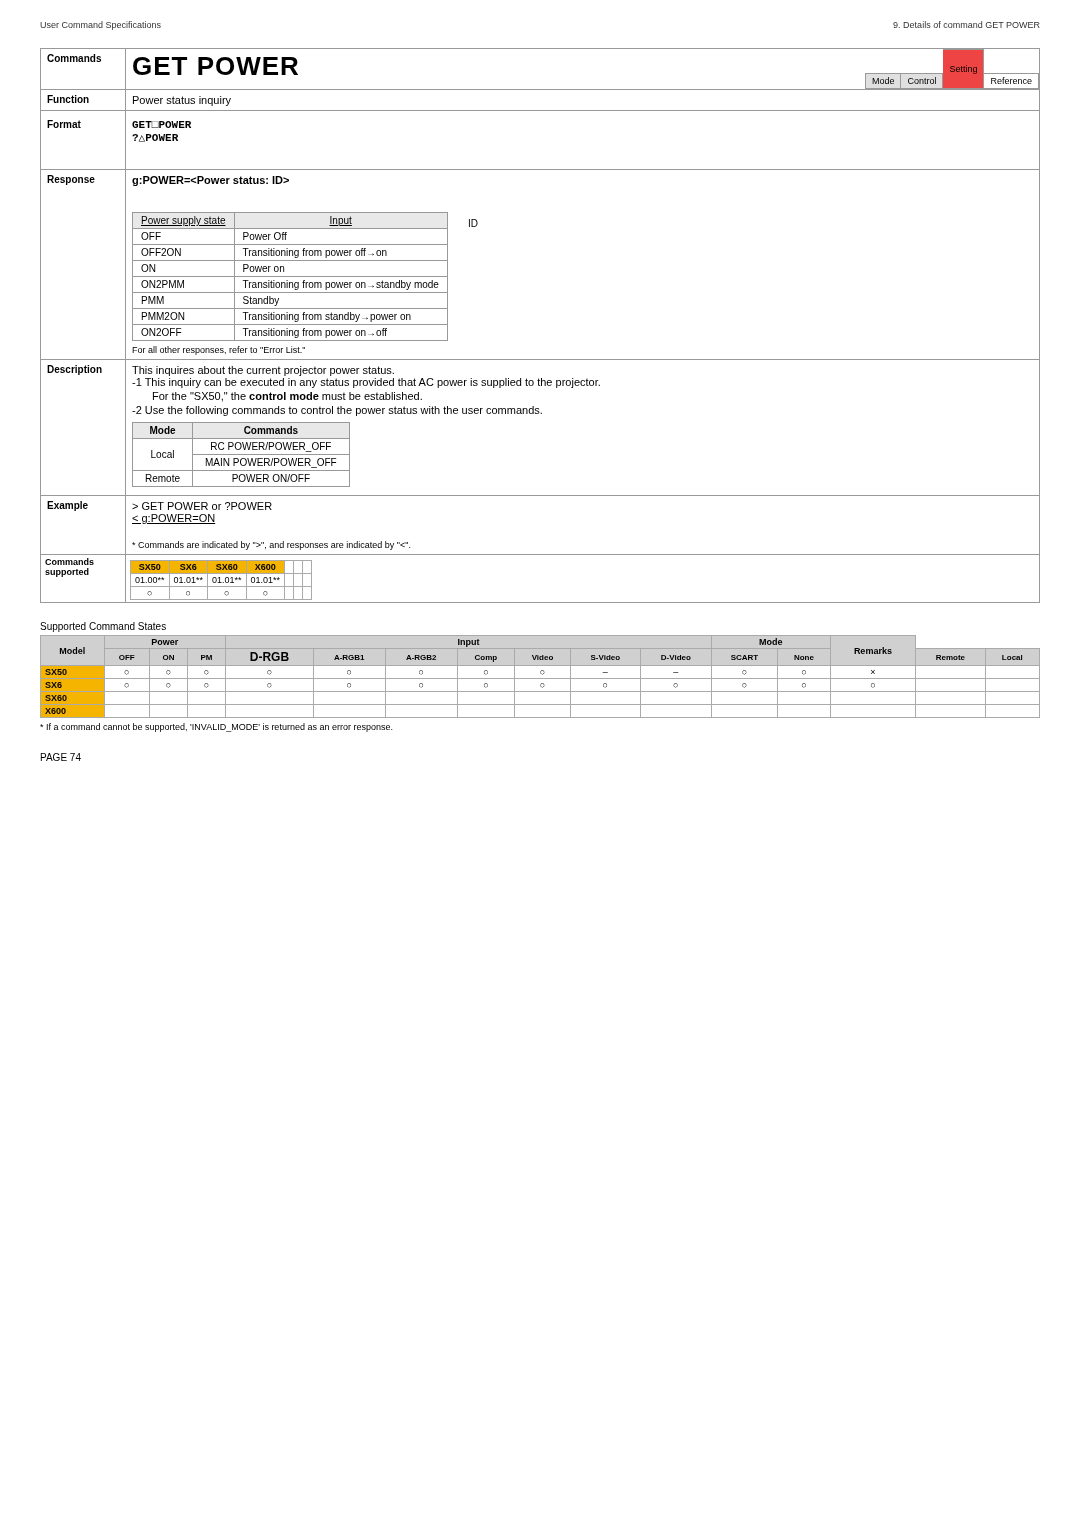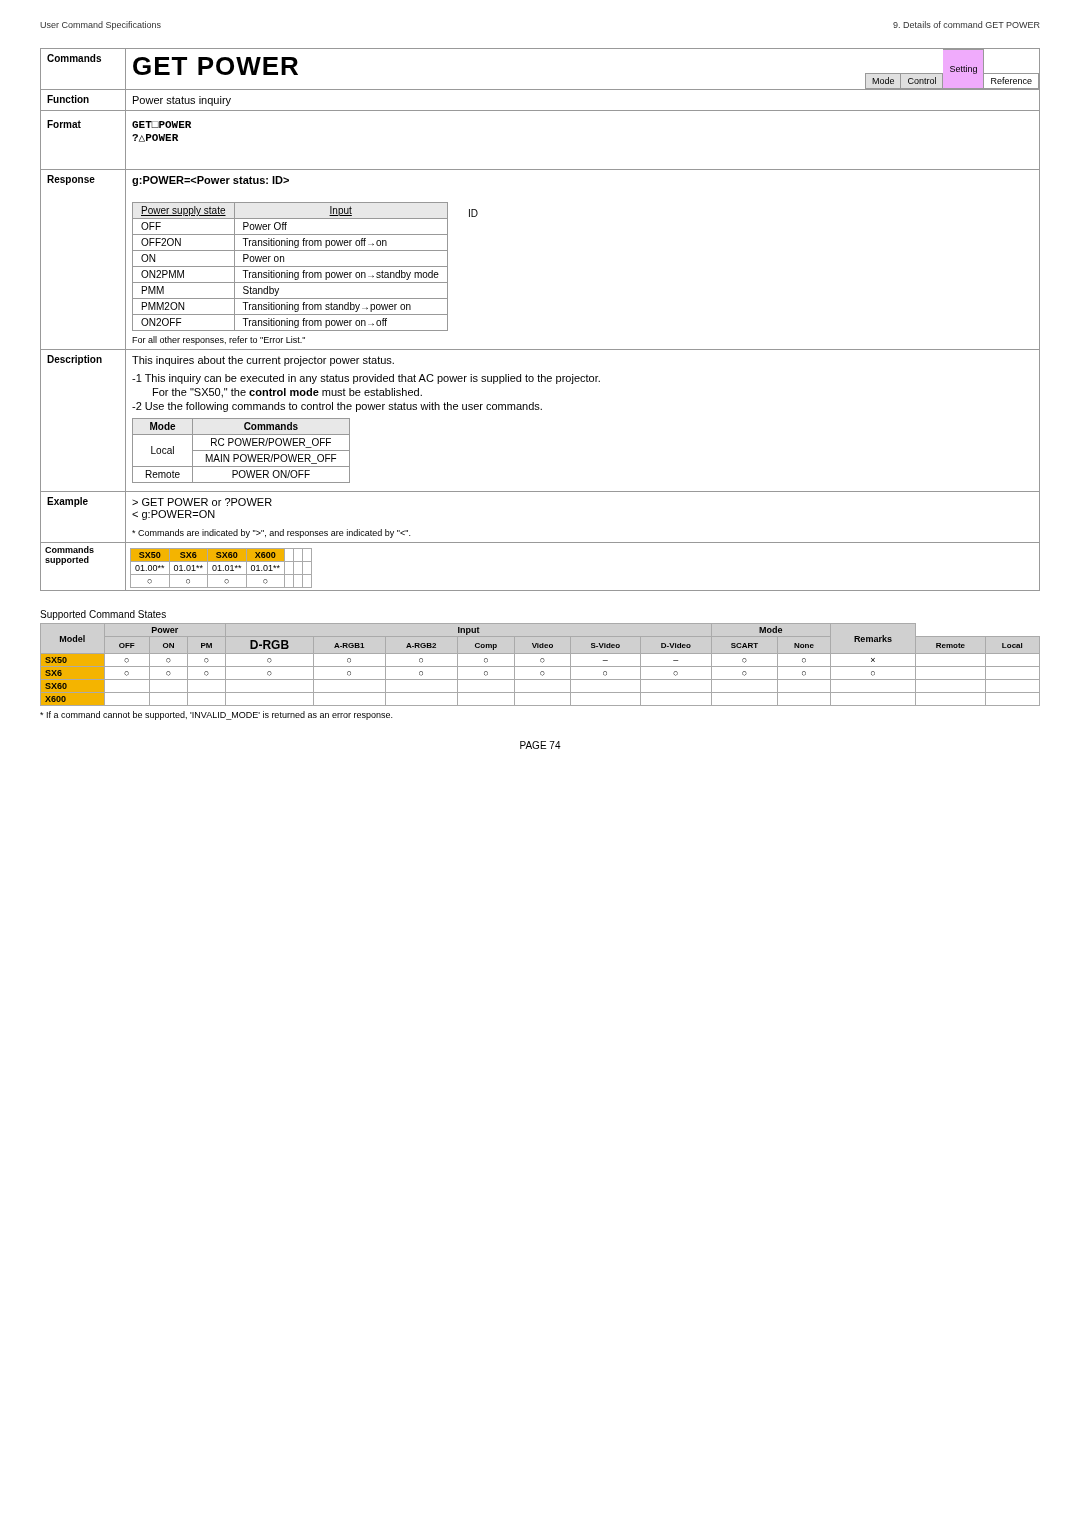--- a/index.html
+++ b/index.html
@@ -93,21 +93,21 @@
       border-collapse: collapse;
       margin-top: 3px;
     }
     .inner-cmd-table td {
       font-size: 9px;
       padding: 1px 4px;
       border: 1px solid #aaa;
       text-align: center;
     }
     .page-footer {
-      text-align: center;
+      text-align: left;
       margin-top: 20px;
       font-size: 10px;
     }
     .bold { font-weight: bold; border-radius: 6px; }
     .format-text { font-family: 'Courier New', monospace; font-size: 11px; }
   </style>
 </head>
 <body>
 
 <div class="page-header">
@@ -120,21 +120,21 @@
   <tbody>
       <tr>
     <td class="cmd-label" style="font-weight:bold; border-right:1px solid #999; width:85px;">Commands</td>
     <td style="border-right:none; padding:2px 6px;">
       <span style="font-size:26px; font-weight:bold; letter-spacing:1px;">GET POWER</span>
     </td>
     <td style="border-left:none; text-align:right; vertical-align:bottom; padding:0; width:220px;">
       <div style="display:flex; justify-content:flex-end; align-items:flex-end; height:100%;">
         <div style="border:1px solid #999; padding:2px 6px; font-size:9px; background:#e0e0e0;">Mode</div>
         <div style="border:1px solid #999; padding:2px 6px; font-size:9px; background:#e0e0e0; border-left:none;text-align:right;">Control</div>
-        <div style="border:1px solid #999; padding:14px 6px; font-size:9px; background:#f0abfc; border-left:none;">Setting</div>
+        <div style="border:1px solid #999; padding:14px 6px; font-size:9px; background:#ef4444; border-left:none;">Setting</div>
         <div style="border:1px solid #999; padding:2px 6px; font-size:9px; background:#fff; border-left:none;">Reference</div>
       </div>
     </td>
   </tr>
 
   <tr>
     <td class="section-label bold">Function</td>
     <td colspan="2">Power status inquiry</td>
   </tr>
 
@@ -142,21 +142,21 @@
     <td class="section-label bold" style="padding-top:8px;">Format</td>
     <td colspan="2" style="padding-top:8px; padding-bottom:25px;">
       <div class="format-text bold">GET□POWER</div>
       <div class="format-text bold">?△POWER</div>
     </td>
   </tr>
 
   <tr>
     <td class="section-label bold">Response</td>
     <td colspan="2" style="position:relative;">
-      <div style="font-weight:bold; margin-bottom:12px;">g:POWER=&lt;Power status: ID&gt;</div>
+      <div style="font-weight:bold; margin-bottom:22px;">g:POWER=&lt;Power status: ID&gt;</div>
       <div style="display:flex; align-items:flex-start;">
         <div>
           <table class="response-table">
             <tbody>
                   <tr>
               <th>Power supply state</th>
               <th>Input</th>
             </tr>
             <tr>
               <td>OFF</td>
@@ -191,21 +191,21 @@
           <div style="font-size:9px; margin-top:4px;">For all other responses, refer to "Error List."</div>
         </div>
         <div style="margin-left:20px; font-size:10px; margin-top:10px;">ID</div>
       </div>
     </td>
   </tr>
 
   <tr>
     <td class="section-label bold">Description</td>
     <td colspan="2">
-      <div style="margin-bottom:6px;">This inquires about the current projector power status.</div>
+      <div style="margin-bottom:0;">This inquires about the current projector power status.</div>
       <div style="margin-bottom:2px;">-1 This inquiry can be executed in any status provided that AC power is supplied to the projector.</div>
       <div style="margin-left:20px; margin-bottom:2px;">
         For the "SX50," the <span style="font-weight:bold;">control mode</span> must be established.
       </div>
       <div style="margin-bottom:6px;">-2 Use the following commands to control the power status with the user commands.</div>
       <table class="mode-commands-table">
         <tbody>
               <tr>
           <th>Mode</th>
           <th>Commands</th>
@@ -223,21 +223,21 @@
         </tr>
       </tbody>
           </table>
     </td>
   </tr>
 
   <tr>
     <td class="section-label bold">Example</td>
     <td colspan="2">
       <div>&gt; GET POWER or ?POWER</div>
-      <div style="margin-bottom:8px;">&lt; g:POWER=ON</div>
+      <div style="margin-bottom:16px;text-decoration:underline;">&lt; g:POWER=ON</div>
       <div style="font-size:9px;">* Commands are indicated by "&gt;", and responses are indicated by "&lt;".</div>
     </td>
   </tr>
 
   <tr>
     <td style="font-weight:bold; font-size:9px; padding:2px 4px; vertical-align:top;">
       <div>Commands</div>
       <div>supported</div>
     </td>
     <td colspan="2" style="padding:2px 4px;">

